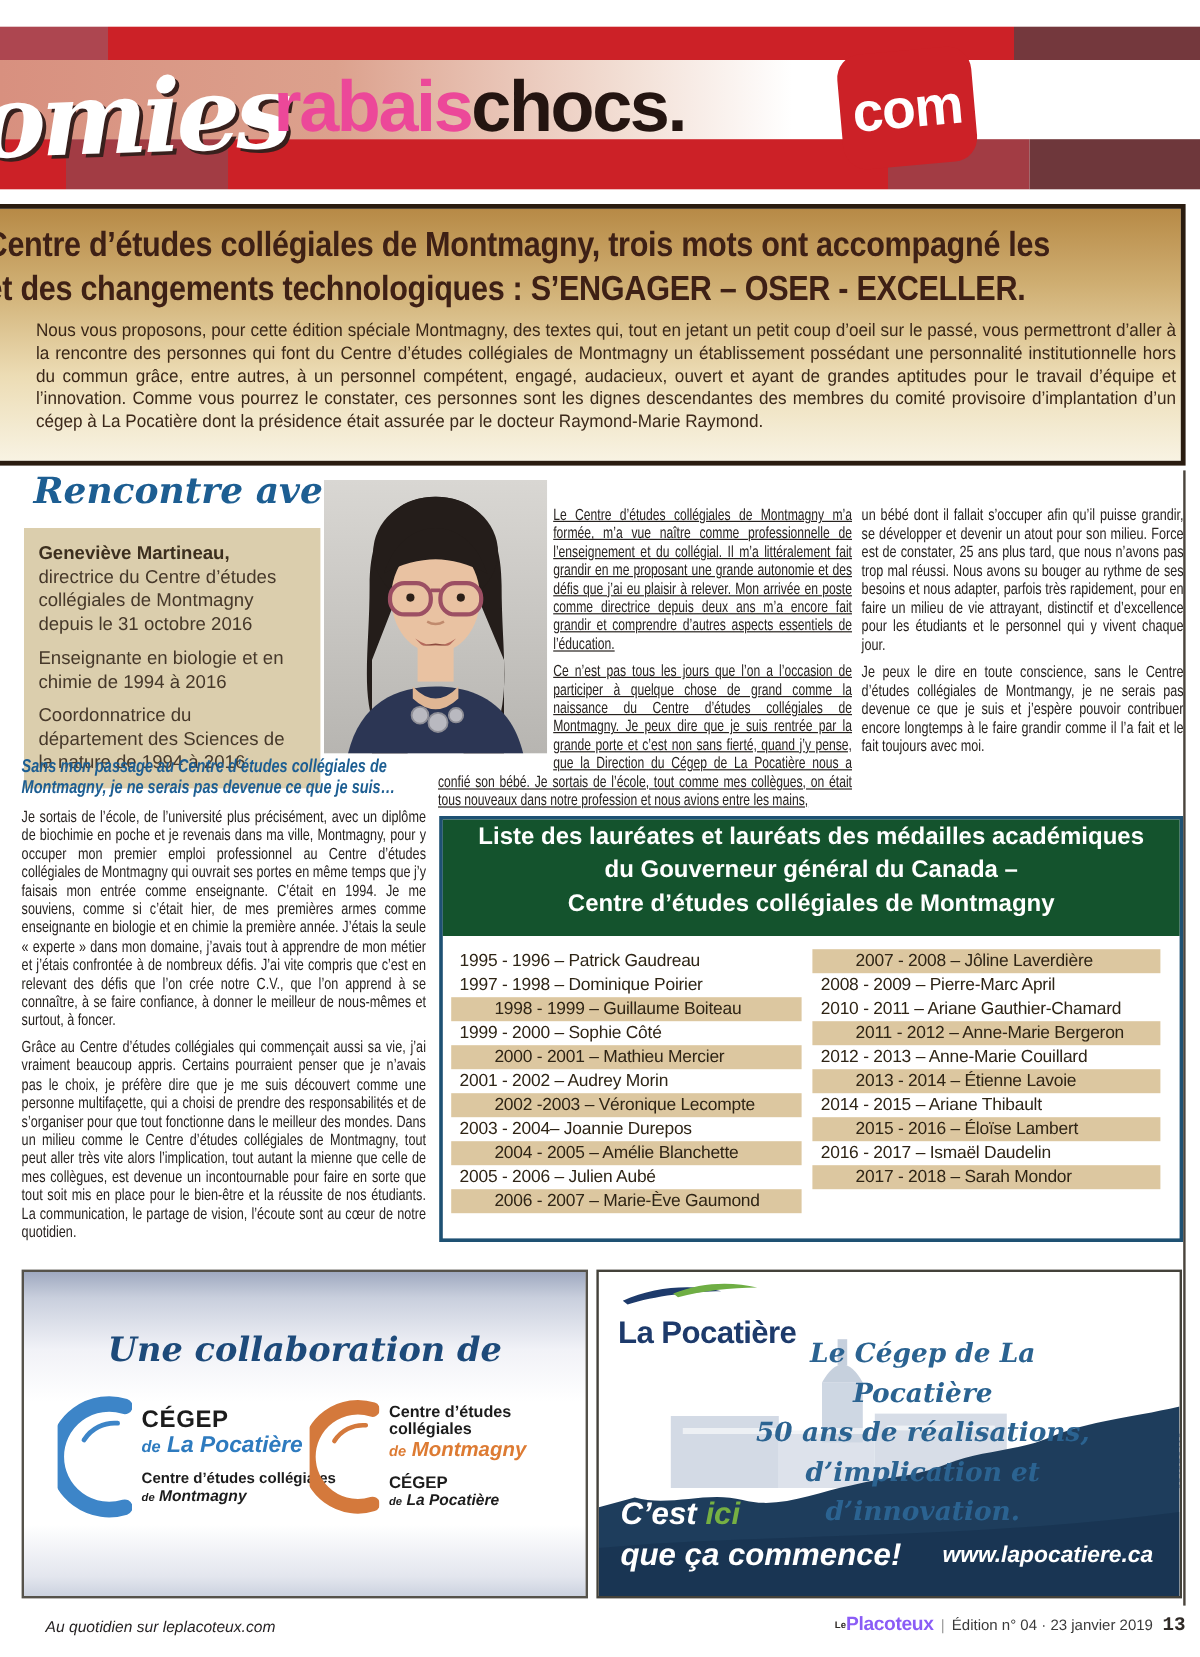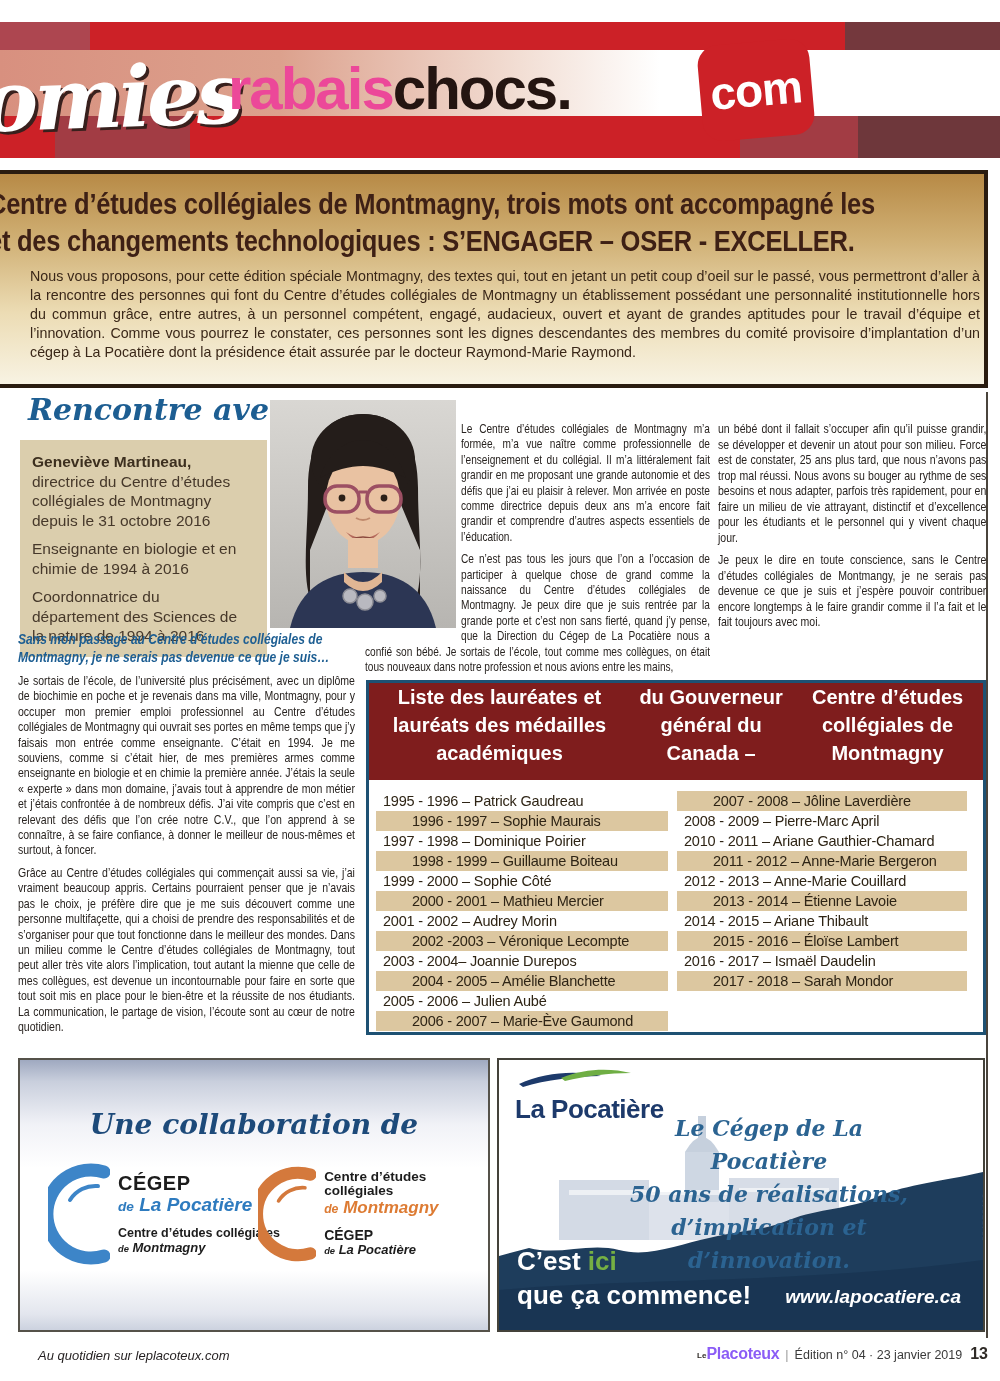--- a/index.html
+++ b/index.html
@@ -51,22 +51,22 @@
   .colinner p{margin:0 0 7px 0;}
   .col-mid-inner{width:460px;transform:scaleX(0.75);font-size:13.5px;line-height:15.4px;}
   .mid-spacer{float:left;width:128px;height:208px;}
   .col-right-inner{width:344px;transform:scaleX(0.78);font-size:13.5px;line-height:15.5px;}
   .col-left-inner{width:432px;transform:scaleX(0.78);font-size:13.5px;line-height:15.4px;}
   .lede{font-weight:bold;font-style:italic;font-size:15.5px;line-height:18px;color:#1d5e92;margin:0 0 9px 0;text-align:left;}
 
   
   .laureates{position:absolute;left:366px;top:680px;width:620px;height:355px;background:#ffffff;
     border:3px solid #1e5173;box-sizing:border-box;}
-  .laureates-header{background:#7f1d1d;height:97px;display:flex;flex-direction:row;
-    justify-content:flex-end;text-align:center;}
+  .laureates-header{background:#14532d;height:97px;display:flex;flex-direction:column;
+    justify-content:flex-start;text-align:center;}
   .laureates-header div{color:#ffffff;font-weight:bold;font-size:20px;line-height:28px;}
   .laur-col{position:absolute;top:108px;}
   .laur-col-left{left:7px;width:292px;}
   .laur-col-right{left:308px;width:290px;}
   .laur-row{height:20px;font-size:14.5px;line-height:20px;color:#2e2415;
     padding-left:7px;letter-spacing:-0.2px;white-space:nowrap;overflow:hidden;}
   .laur-tan{background:#dcc7a0;padding-left:36px;}
 
   
   .collab-ad{position:absolute;left:18px;top:1058px;width:472px;height:274px;box-sizing:border-box;
@@ -86,35 +86,35 @@
 
   
   .cegep-ad{position:absolute;left:497px;top:1058px;width:488px;height:274px;box-sizing:border-box;
     border:2px solid #44423a;background:#ffffff;overflow:hidden;}
   .scene{position:absolute;left:0;top:0;width:100%;height:100%;}
   .lp-logo{position:absolute;left:16px;top:8px;}
   .lp-logo-text{font-weight:bold;font-size:26px;color:#1d3a6b;letter-spacing:-0.5px;}
   .ad-script{position:absolute;left:120px;top:52px;width:300px;text-align:center;
     font-family:"DejaVu Serif",serif;font-style:italic;font-weight:bold;font-size:22px;
     line-height:33px;color:#2b6391;}
-  .tagline{position:absolute;left:18px;font-weight:bold;color:#ffffff;font-size:26px;}
+  .tagline{position:absolute;left:18px;font-weight:bold;font-style:italic;color:#ffffff;font-size:26px;}
   .tag1{top:186px;}
   .tag2{top:220px;}
   .tag-ici{color:#76b043;}
   .ad-url{position:absolute;right:22px;top:226px;font-weight:bold;font-style:italic;color:#ffffff;font-size:19px;}
   .ad-code{position:absolute;right:-26px;top:152px;transform:rotate(-90deg);transform-origin:center;
     font-size:8.5px;color:#2e4a6b;letter-spacing:0.5px;}
 
   
   .footer-left{position:absolute;left:38px;top:1348px;font-style:italic;font-size:13px;color:#231f20;}
   .footer-right{position:absolute;right:12px;top:1345px;font-size:12.5px;color:#3a3a3a;white-space:nowrap;}
   .fr-le{font-size:8px;font-weight:bold;color:#2f2a26;vertical-align:1px;}
   .fr-brand{font-weight:bold;font-size:16px;color:#8b5cf6;letter-spacing:-0.3px;}
   .fr-sep{color:#9a9a9a;margin:0 6px;}
-  .fr-page{font-weight:bold;font-size:16px;color:#2f2a26;margin-left:8px;}
+  .fr-page{font-weight:bold;font-size:16px;color:#2f2a26;margin-left:8px;font-family:Liberation Mono, monospace;}
 
   .page-edge{position:absolute;left:986px;top:392px;width:2px;height:946px;background:#4a443c;}
 </style>
 </head>
 <body>
 
 <div class="page">
 
   <div class="banner">
     <div class="b-strip b-top">
@@ -185,21 +185,21 @@
   </svg>
 
   <div class="colwrap" style="left:18px;top:630px;width:337px;">
     <div class="colinner col-left-inner">
       <p class="lede">Sans mon passage au Centre d’études collégiales de Montmagny, je ne serais pas devenue ce que je suis…</p>
       <p>Je sortais de l’école, de l’université plus précisément, avec un diplôme de biochimie en poche et je revenais dans ma ville, Montmagny, pour y occuper mon premier emploi professionnel au Centre d’études collégiales de Montmagny qui ouvrait ses portes en même temps que j’y faisais mon entrée comme enseignante. C’était en 1994. Je me souviens, comme si c’était hier, de mes premières armes comme enseignante en biologie et en chimie la première année. J’étais la seule « experte » dans mon domaine, j’avais tout à apprendre de mon métier et j’étais confrontée à de nombreux défis. J’ai vite compris que c’est en relevant des défis que l’on crée notre C.V., que l’on apprend à se connaître, à se faire confiance, à donner le meilleur de nous-mêmes et surtout, à foncer.</p>
       <p>Grâce au Centre d’études collégiales qui commençait aussi sa vie, j’ai vraiment beaucoup appris. Certains pourraient penser que je n’avais pas le choix, je préfère dire que je me suis découvert comme une personne multifaçette, qui a choisi de prendre des responsabilités et de s’organiser pour que tout fonctionne dans le meilleur des mondes. Dans un milieu comme le Centre d’études collégiales de Montmagny, tout peut aller très vite alors l’implication, tout autant la mienne que celle de mes collègues, est devenue un incontournable pour faire en sorte que tout soit mis en place pour le bien-être et la réussite de nos étudiants. La communication, le partage de vision, l’écoute sont au cœur de notre quotidien.</p>
     </div>
   </div>
 
-  <div class="colwrap" style="left:365px;top:421px;width:345px;">
+  <div class="colwrap" style="left:365px;top:421px;width:345px;text-decoration:underline;">
     <div class="colinner col-mid-inner">
       <div class="mid-spacer"></div>
       <p>Le Centre d’études collégiales de Montmagny m’a formée, m’a vue naître comme professionnelle de l’enseignement et du collégial. Il m’a littéralement fait grandir en me proposant une grande autonomie et des défis que j’ai eu plaisir à relever. Mon arrivée en poste comme directrice depuis deux ans m’a encore fait grandir et comprendre d’autres aspects essentiels de l’éducation.</p>
       <p>Ce n’est pas tous les jours que l’on a l’occasion de participer à quelque chose de grand comme la naissance du Centre d’études collégiales de Montmagny. Je peux dire que je suis rentrée par la grande porte et c’est non sans fierté, quand j’y pense, que la Direction du Cégep de La Pocatière nous a confié son bébé. Je sortais de l’école, tout comme mes collègues, on était tous nouveaux dans notre profession et nous avions entre les mains,</p>
     </div>
   </div>
 
   <div class="colwrap" style="left:718px;top:421px;width:268px;">
     <div class="colinner col-right-inner">
       <p>un bébé dont il fallait s’occuper afin qu’il puisse grandir, se développer et devenir un atout pour son milieu. Force est de constater, 25 ans plus tard, que nous n’avons pas trop mal réussi. Nous avons su bouger au rythme de ses besoins et nous adapter, parfois très rapidement, pour en faire un milieu de vie attrayant, distinctif et d’excellence pour les étudiants et le personnel qui y vivent chaque jour.</p>
@@ -208,21 +208,20 @@
   </div>
 
   <div class="laureates">
     <div class="laureates-header">
       <div>Liste des lauréates et lauréats des médailles académiques</div>
       <div>du Gouverneur général du Canada –</div>
       <div>Centre d’études collégiales de Montmagny</div>
     </div>
     <div class="laur-col laur-col-left">
       <div class="laur-row">1995 - 1996 – Patrick Gaudreau</div>
-      <div class="laur-row laur-tan">1996 - 1997 – Sophie Maurais</div>
       <div class="laur-row">1997 - 1998 – Dominique Poirier</div>
       <div class="laur-row laur-tan">1998 - 1999 – Guillaume Boiteau</div>
       <div class="laur-row">1999 - 2000 – Sophie Côté</div>
       <div class="laur-row laur-tan">2000 - 2001 – Mathieu Mercier</div>
       <div class="laur-row">2001 - 2002 – Audrey Morin</div>
       <div class="laur-row laur-tan">2002 -2003 – Véronique Lecompte</div>
       <div class="laur-row">2003 - 2004– Joannie Durepos</div>
       <div class="laur-row laur-tan">2004 - 2005 – Amélie Blanchette</div>
       <div class="laur-row">2005 - 2006 – Julien Aubé</div>
       <div class="laur-row laur-tan">2006 - 2007 – Marie-Ève Gaumond</div>

